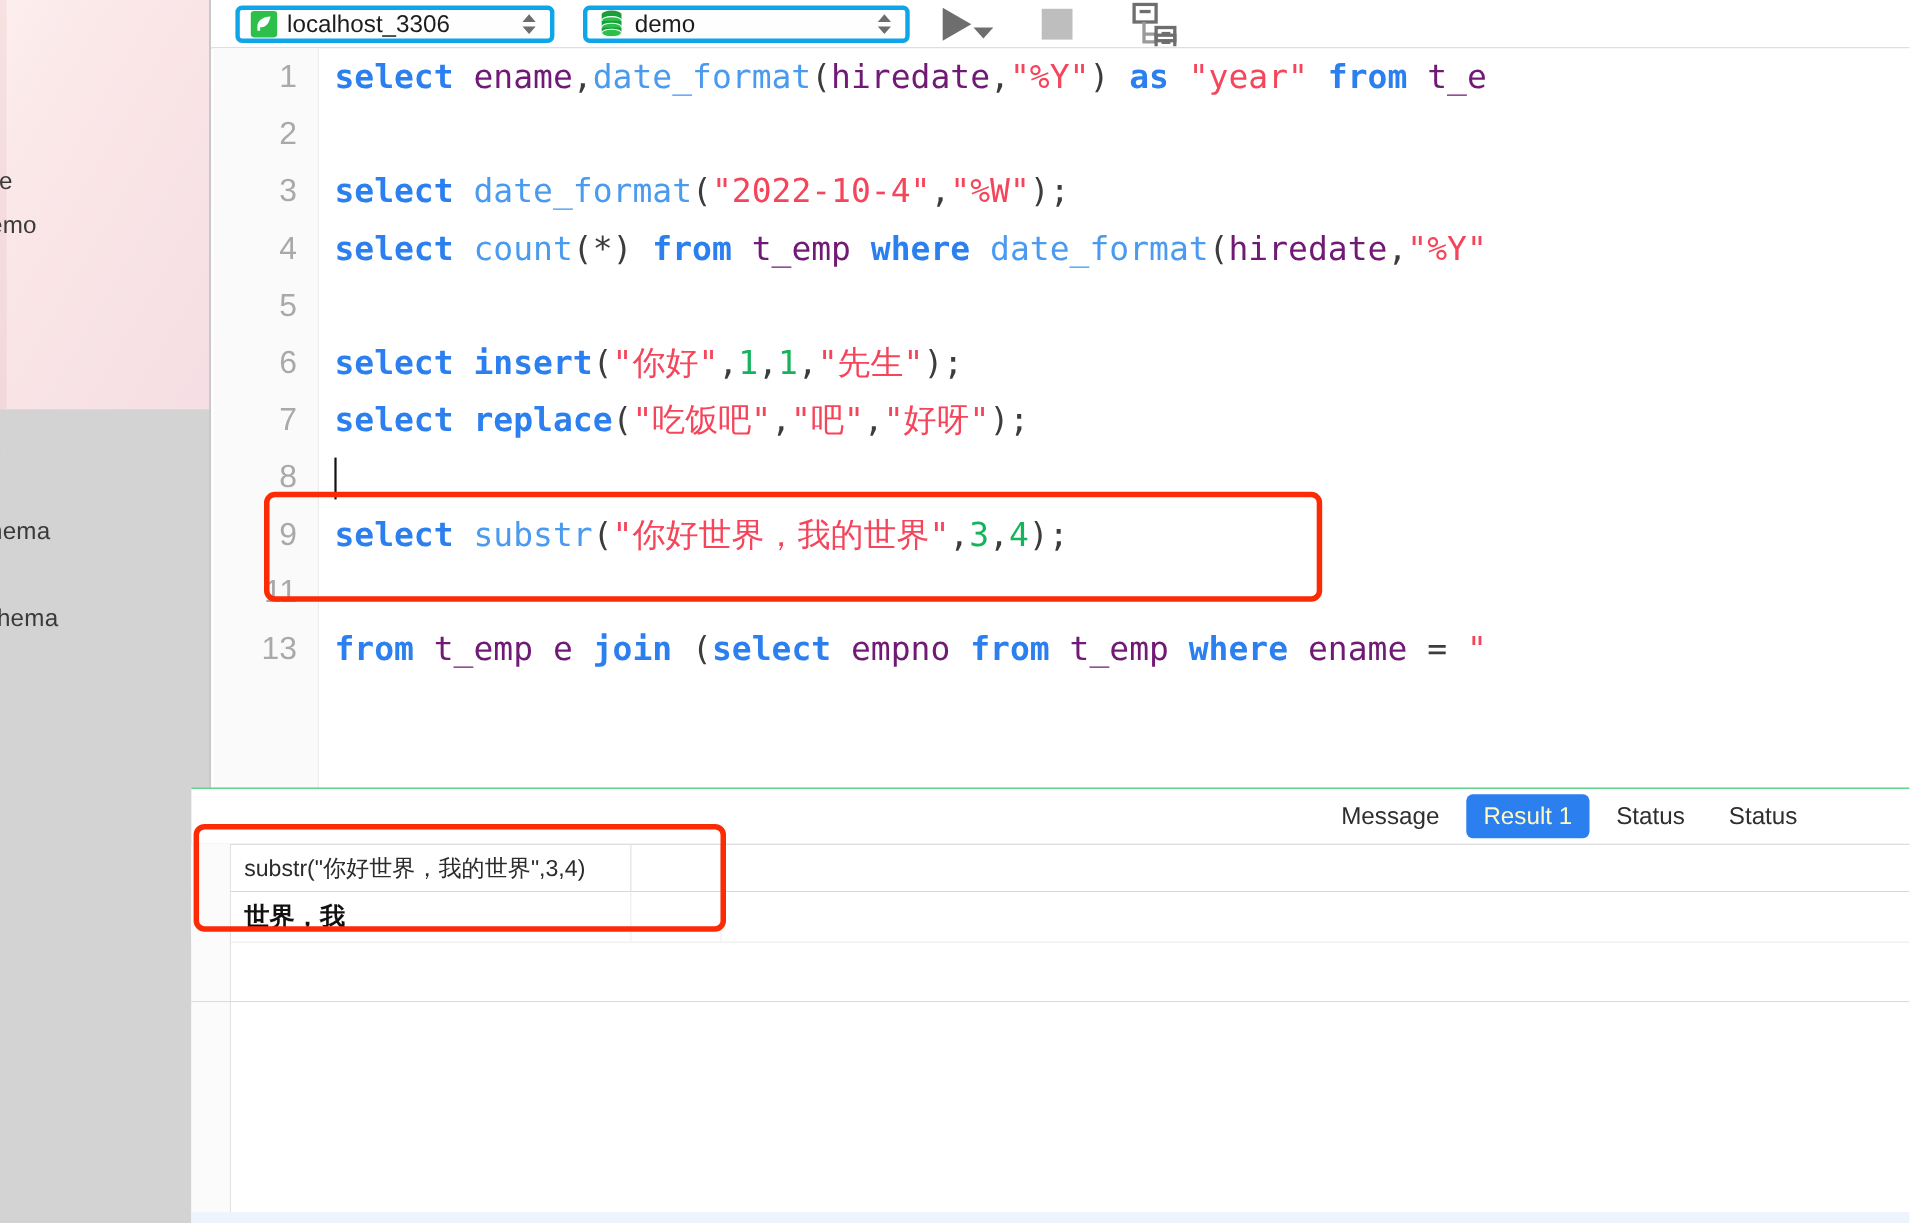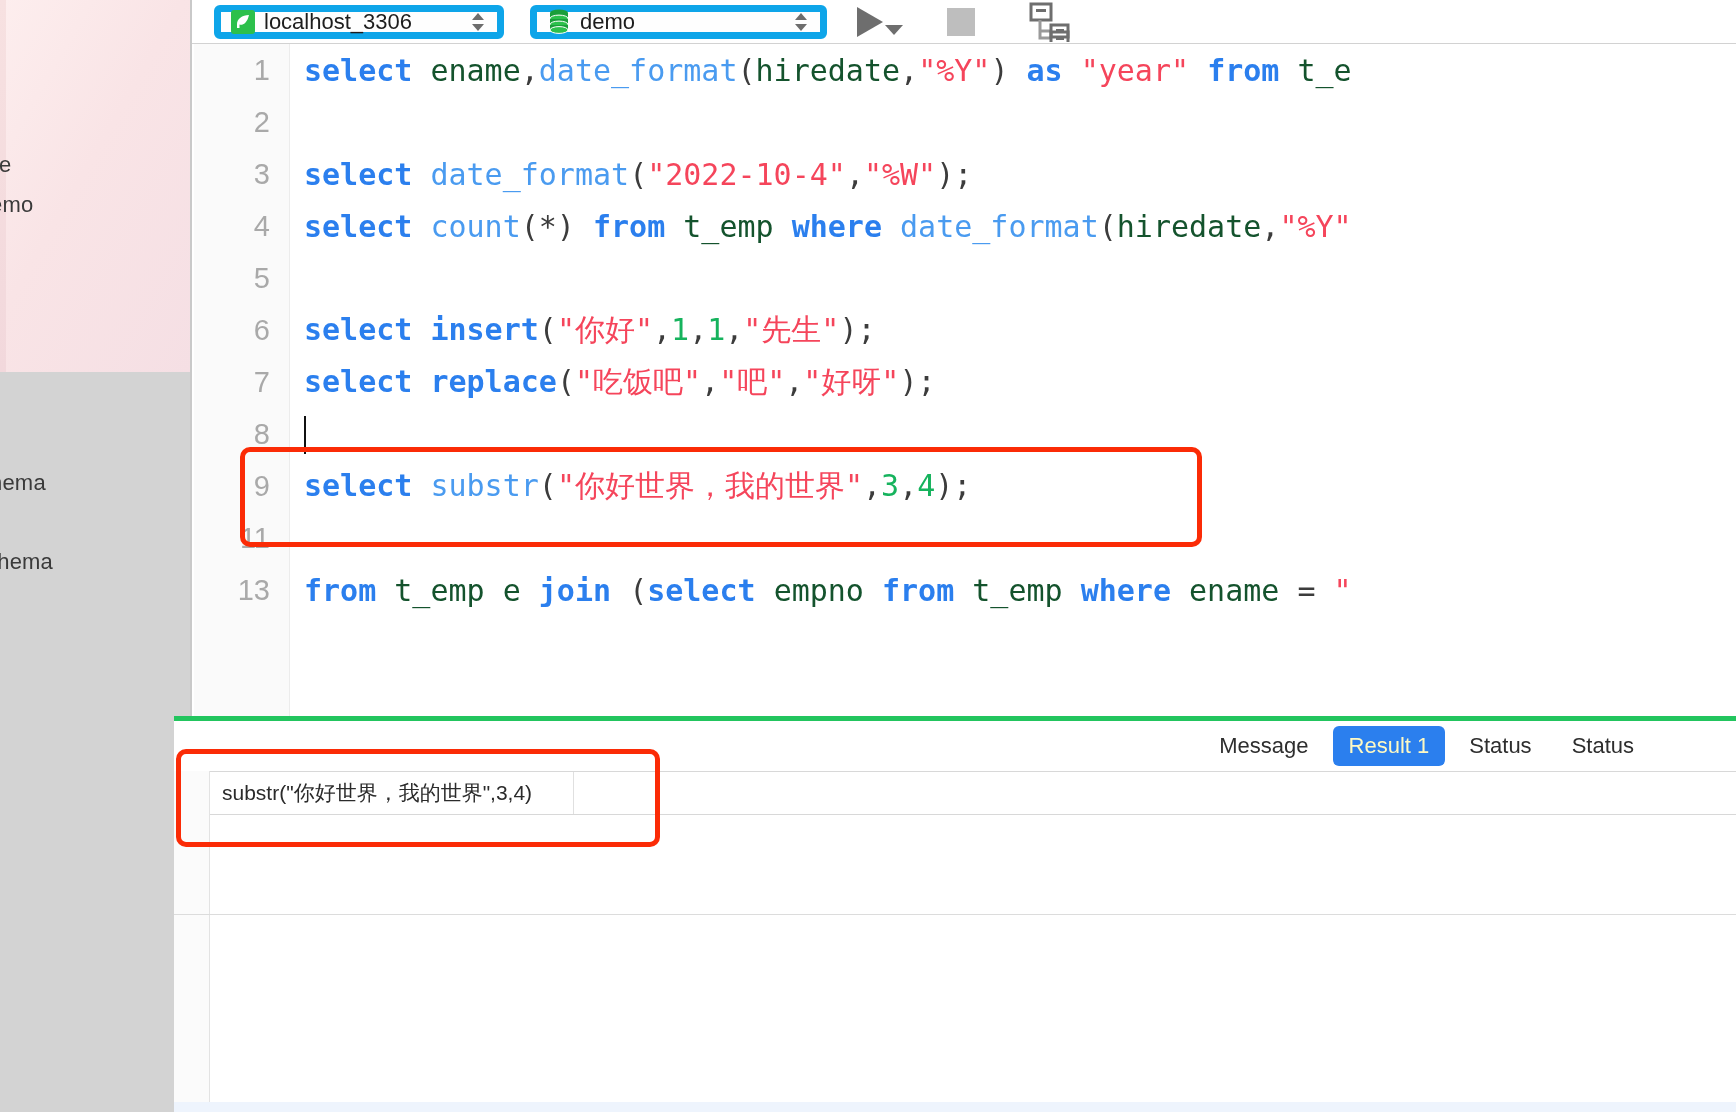--- a/index.html
+++ b/index.html
@@ -43,21 +43,21 @@
   
   .toolbar {
     position: absolute; left: 192px; top: 0; width: 1544px; height: 44px;
     background: #ffffff;
     border-bottom: 1px solid #d2d2d2;
     display: flex; align-items: center; gap: 26px;
     padding-left: 22px;
   }
   .combo {
     height: 34px;
-    border: 7px solid #0ea5e9;
+    border: 4px solid #0ea5e9;
     border-radius: 6px;
     background: #fefefe;
     display: flex; align-items: center;
     padding: 0 6px 0 10px;
     gap: 9px;
   }
   .combo.conn { width: 290px; }
   .combo.db   { width: 297px; }
   .combo-label {
     flex: 1;
@@ -130,21 +130,21 @@
   .lno {
     width: 96px; flex: 0 0 96px;
     text-align: right; padding-right: 20px;
     color: #a9a9a9; font-size: 29px;
     font-family: "Liberation Sans", sans-serif;
   }
   .ctext { padding-left: 14px; }
 
   .kw   { color:#2b7fee; font-weight: bold; }
   .fn   { color:#4a9bf0; }
-  .id   { color:#14532d; }
+  .id   { color:#701a75; }
   .str  { color:#f5455b; }
   .num  { color:#16b35d; }
   .pun  { color:#3c3c3c; }
   .cmt  { color:#9a9a9a; }
 
   .caret {
     position:absolute; left: 110px; top: 8px; width: 2px; height: 38px;
     background:#111;
   }
 
@@ -155,21 +155,21 @@
     border-radius: 10px;
     pointer-events: none;
   }
   #annot-code   { left: 240px; top: 447px; width: 962px; height: 100px; }
   #annot-result { left: 176px; top: 749px; width: 484px; height: 98px; }
 
   
   .results {
     position: absolute; left: 174px; top: 716px; width: 1562px; height: 396px;
     background: #ffffff;
-    border-top: 5px solid #22c55e;
+    border-top: 1px solid #22c55e;
   }
   .res-tabs {
     height: 50px;
     display:flex; align-items:center; justify-content:flex-end;
     gap: 8px; padding-right: 86px;
   }
   .tab {
     font-size: 22px; color: #2e2e2e;
     padding: 7px 16px; border-radius: 6px;
     white-space: nowrap;
@@ -314,20 +314,25 @@
       </div>
 
     <div class="res-gutter"></div>
 
     <div class="grid-head">
       <div class="gh-rownum"></div>
       <div class="gh-cell c1">substr("你好世界，我的世界",3,4)</div>
       <div class="gh-cell c2"></div>
     </div>
 
+    <div class="grid-row">
+      <div class="gr-rownum"></div>
+      <div class="gr-cell c1">世界，我</div>
+      <div class="gr-cell c2"></div>
+    </div>
 
     <div class="res-sep"></div>
     <div class="res-bottom-band"></div>
   </div>
 
   <div class="annot" id="annot-result"></div>
 
 </div>
 
 </body></html>

